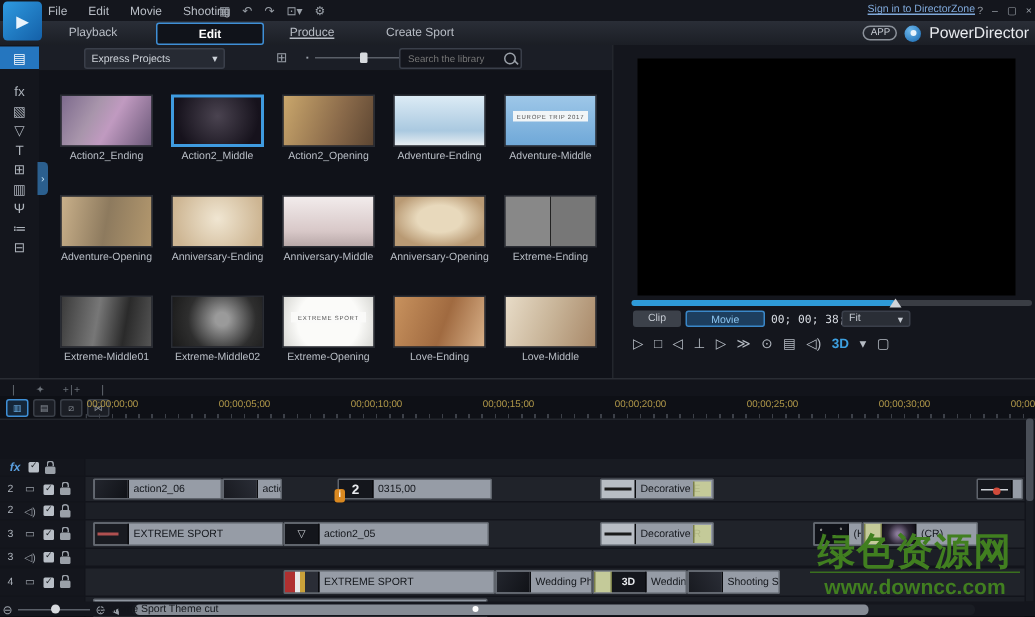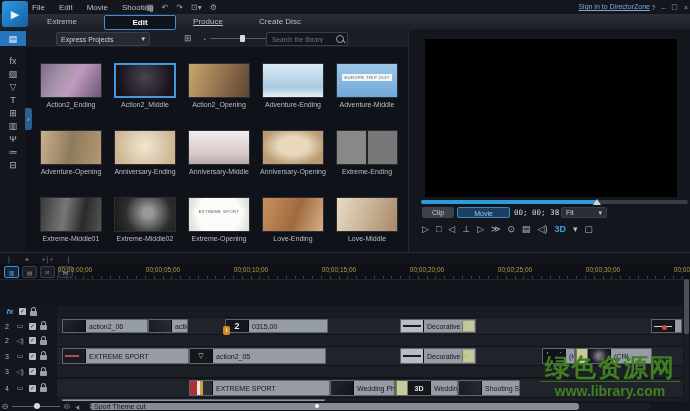--- a/index.html
+++ b/index.html
@@ -193,24 +193,31 @@
         <span>–</span>
         <span>▢</span>
         <span>×</span>
       </div>
   </div>
   <div id="applogo" class="abs">
       <span class="gl">▶</span>
     </div>
 
   <div id="tabbar" class="abs">
-  <div class="tab" style="left: 20px; width: 84px;">Extreme</div>
+    <div id="brandrow">
+      <span id="app-badge">APP</span>
+      <span id="brand-logo">
+          <i></i>
+        </span>
+      <span id="brand-name">PowerDirector</span>
+    </div>
+  <div class="tab" style="left: 20px; width: 84px;">Playback</div>
       <div class="tab active" style="left: 104px; width: 70px;">Edit</div>
       <div class="tab" style="left: 176px; width: 64px; text-decoration: underline;">Produce</div>
-      <div class="tab" style="left: 242px; width: 76px;">Create Disc</div>
+      <div class="tab" style="left: 242px; width: 76px;">Create Sport</div>
     </div>
 
   <div id="sidebar" class="abs">
       <div class="room active" style="top: 1px;">
         <span>▤</span>
       </div>
       <div class="room" style="top: 24px;">
         <span>fx</span>
       </div>
       <div class="room" style="top: 37px;">
@@ -542,15 +549,15 @@
       <span class="zctl">⊕</span>
       <span class="zctl" style="font-size:6px;">◀</span>
       <div id="hscroll">
           <div class="hthumb"></div>
         </div>
     </div>
   </div>
 
   <div id="watermark" class="abs">
     <div class="wm1">绿色资源网</div>
-    <div class="wm2">www.library.com</div>
+    <div class="wm2">www.downcc.com</div>
   </div>
 </div>
 
 </body></html>

